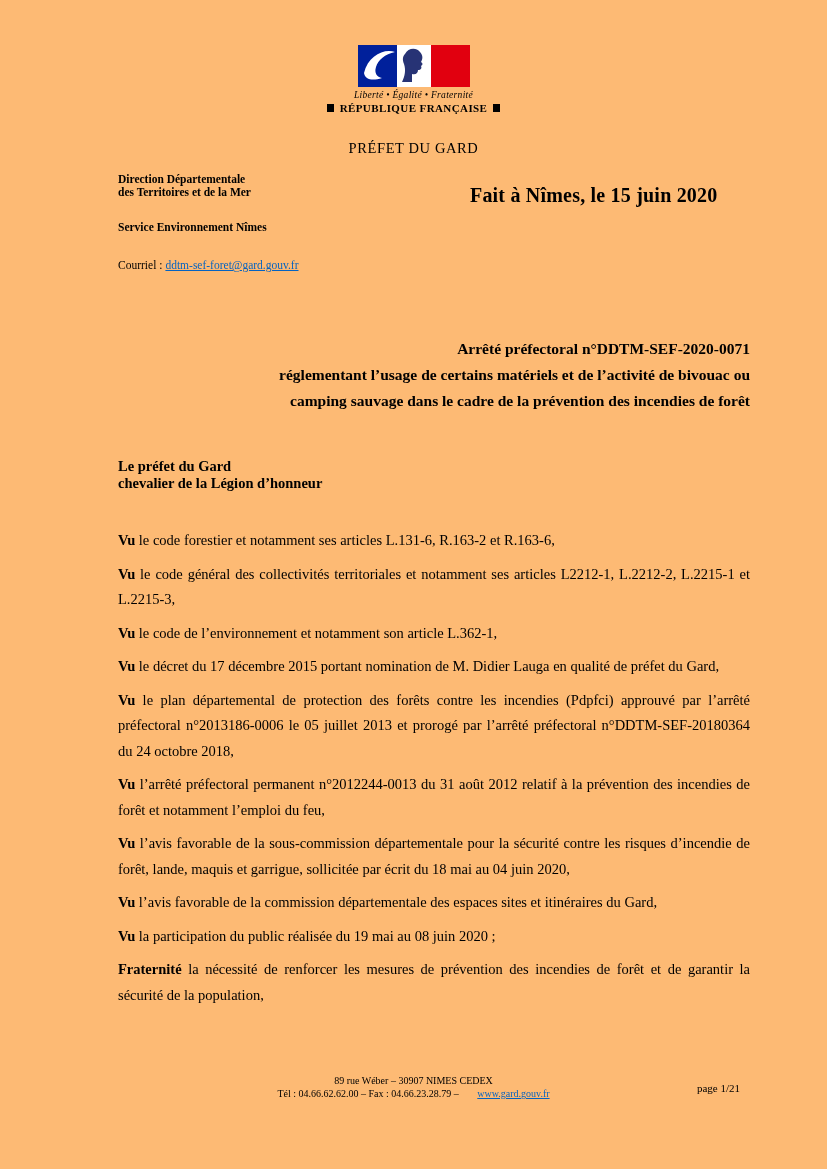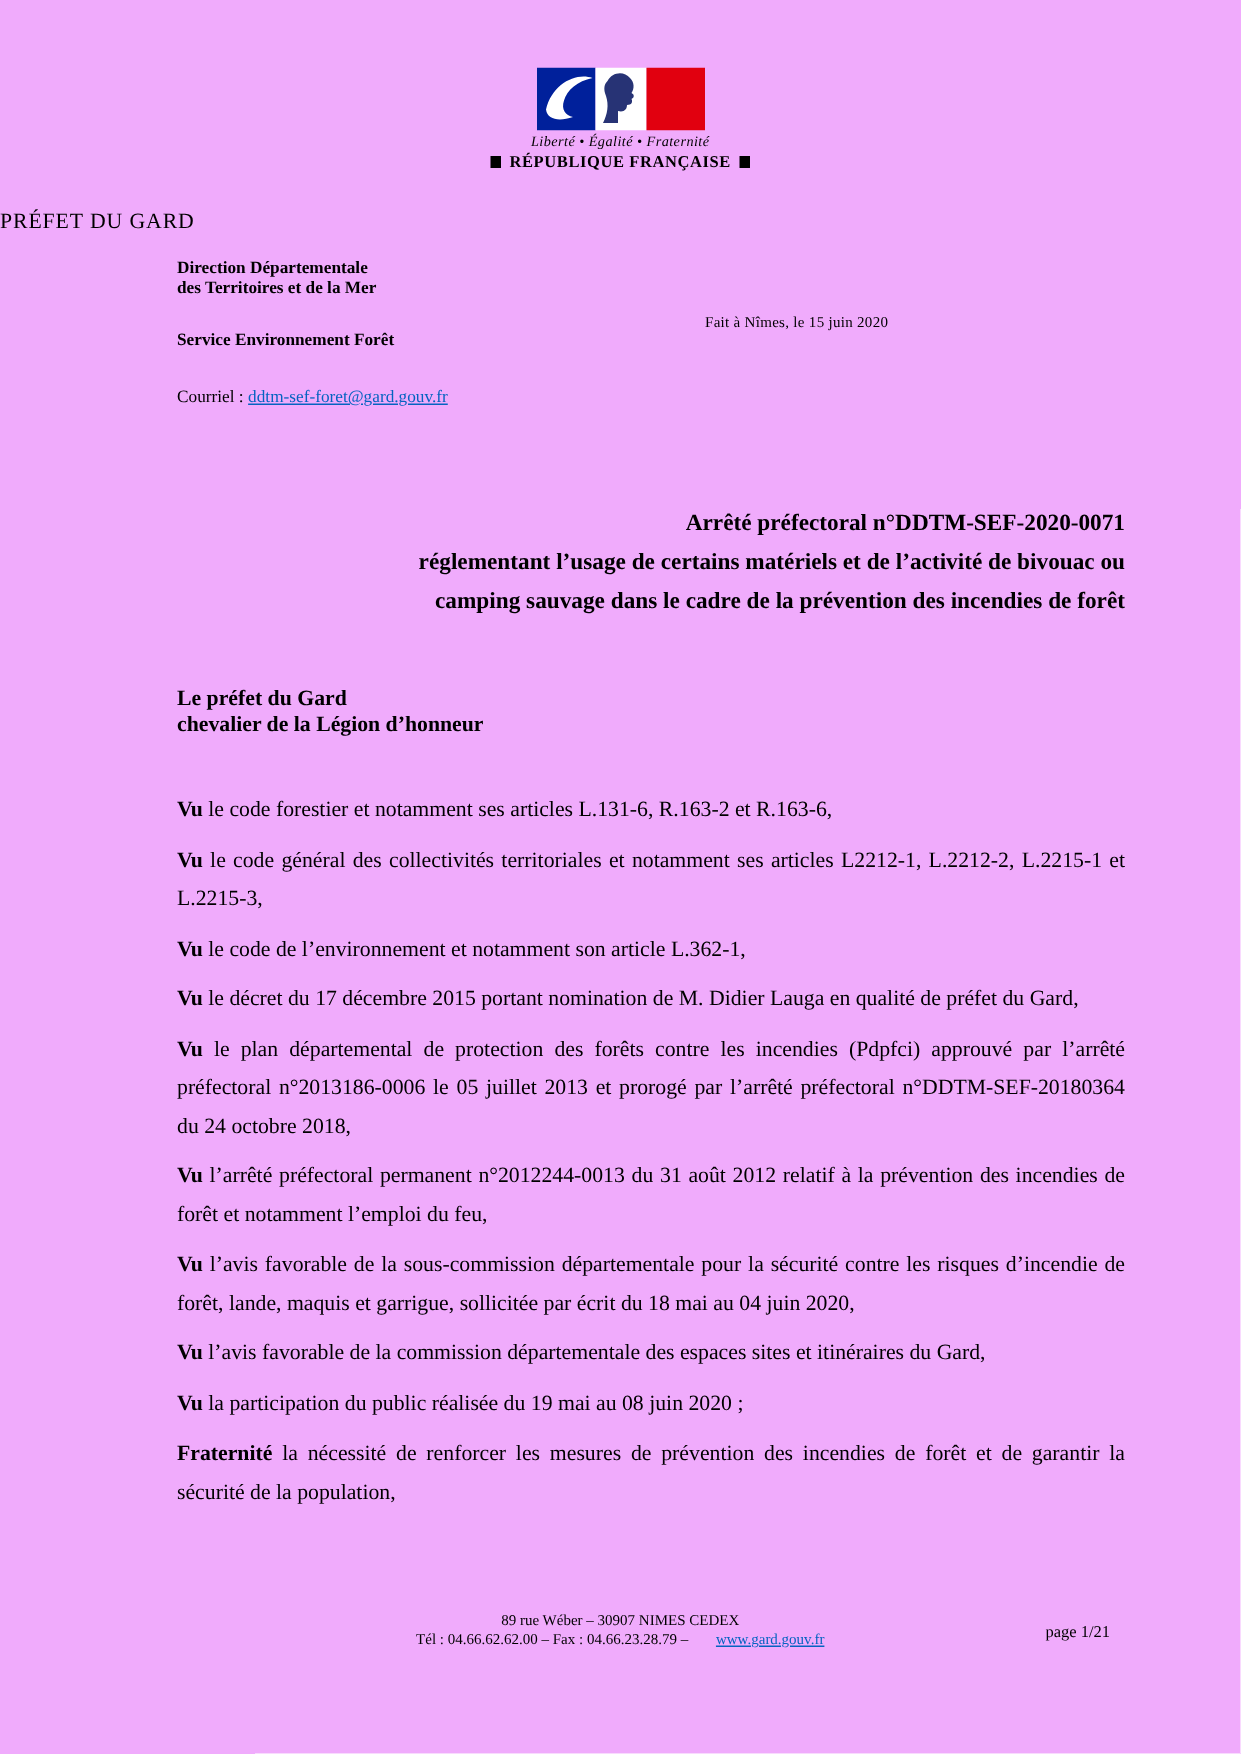--- a/index.html
+++ b/index.html
@@ -1,38 +1,38 @@
 <!DOCTYPE html>
 <html><head>
 <meta charset="utf-8">
 <style>
   html, body { margin: 0; padding: 0; background: #ffffff; }
   .page {
     position: relative;
     width: 827px;
     height: 1169px;
-    background: #f0abfc;
+    background: #fdba74;
     font-family: "Liberation Serif", serif;
     color: #000000;
     overflow: hidden;
   }
   .logo-block { padding-top: 45px; text-align: center; }
   .flag-svg { display: block; margin: 0 auto; }
   .motto { margin-top: 3px; font-size: 9.5px; font-style: italic; letter-spacing: 0.3px; }
   .republique {
     margin-top: 2px; font-size: 11px; font-weight: bold; letter-spacing: 0.4px;
     display: flex; align-items: center; justify-content: center; gap: 6px;
   }
   .tab { width: 7px; height: 8px; background: #000; display: inline-block; }
-  .prefet { margin-top: 26px; text-align: left; font-size: 14.5px; letter-spacing: 0.6px; }
+  .prefet { margin-top: 26px; text-align: center; font-size: 14.5px; letter-spacing: 0.6px; }
   .header-info {
     position: relative; margin: 16px 77px 0 118px;
     font-size: 11.5px; font-weight: bold; line-height: 13px;
   }
-  .dateline { position: absolute; left: 352px; top: 36px; font-size: 10px; font-weight: normal; letter-spacing: 0.2px; }
+  .dateline { position: absolute; left: 352px; top: 16px; font-size: 20px; font-weight: bold; letter-spacing: 0.2px; }
   .service { margin-top: 22px; }
   .unit { white-space: pre; padding-left: 6px; }
   .courriel { margin-top: 25px; font-weight: normal; font-size: 11.5px; }
   .courriel a { margin-left: 3px; }
   .link { color: #0563C1; text-decoration: underline; margin-left: 16px; }
   .doc-title { margin: 64px 77px 0 118px; text-align: right; font-weight: bold; font-size: 15.5px; line-height: 26px; }
   .salutation { margin: 44px 77px 0 118px; font-weight: bold; font-size: 14.5px; line-height: 17px; }
   .body-text { margin: 36px 77px 0 118px; font-size: 14.5px; line-height: 25.5px; text-align: justify; }
   .body-text p { margin: 0 0 8px 0; }
   .body-text .lead { font-weight: bold; }
@@ -61,21 +61,21 @@
   </div>
 
   <div class="prefet">PRÉFET DU GARD</div>
 
   <div class="header-info">
     <div class="direction">
       <div>Direction Départementale</div>
       <div>des Territoires et de la Mer</div>
     </div>
     <div class="dateline">Fait à Nîmes, le 15 juin 2020</div>
-    <div class="service">Service Environnement Forêt</div>
+    <div class="service">Service Environnement Nîmes</div>
     <div class="courriel">
       <span>Courriel :</span><a href="#" class="link">ddtm-sef-foret@gard.gouv.fr</a>
     </div>
   </div>
 
   <div class="doc-title">
     <div>Arrêté préfectoral n°DDTM-SEF-2020-0071</div>
     <div>réglementant l’usage de certains matériels et de l’activité de bivouac ou</div>
     <div>camping sauvage dans le cadre de la prévention des incendies de forêt</div>
   </div>

